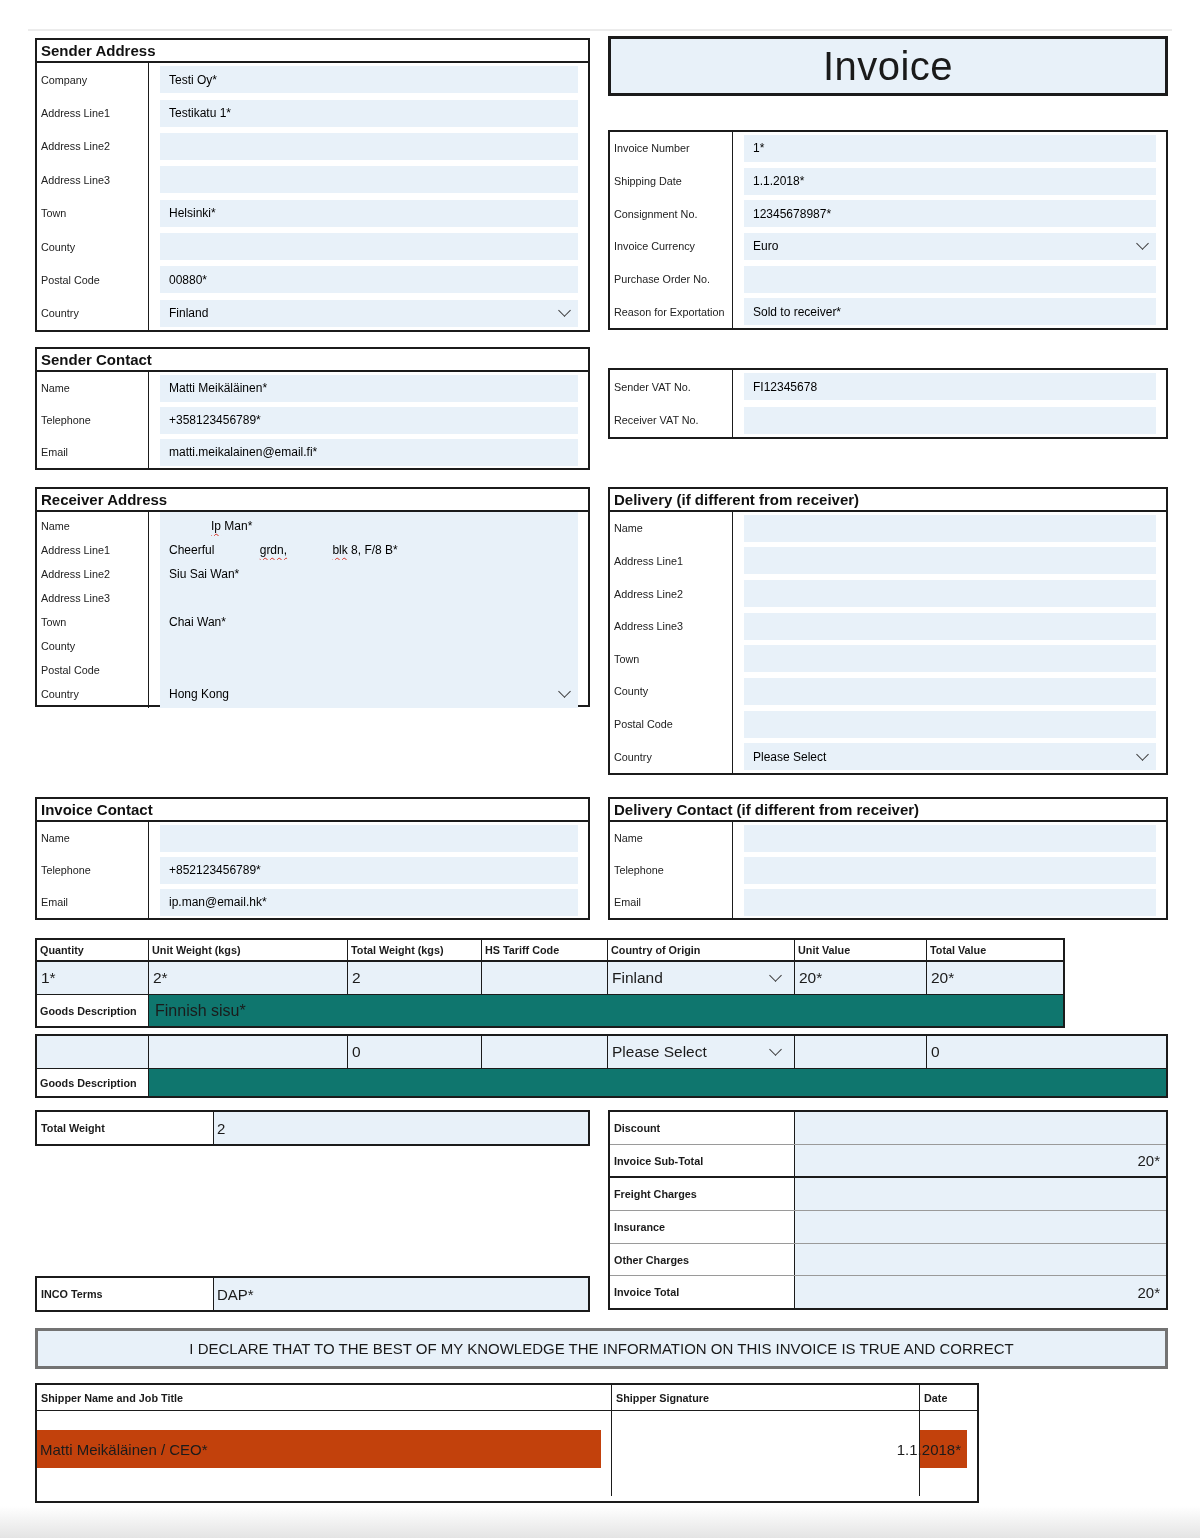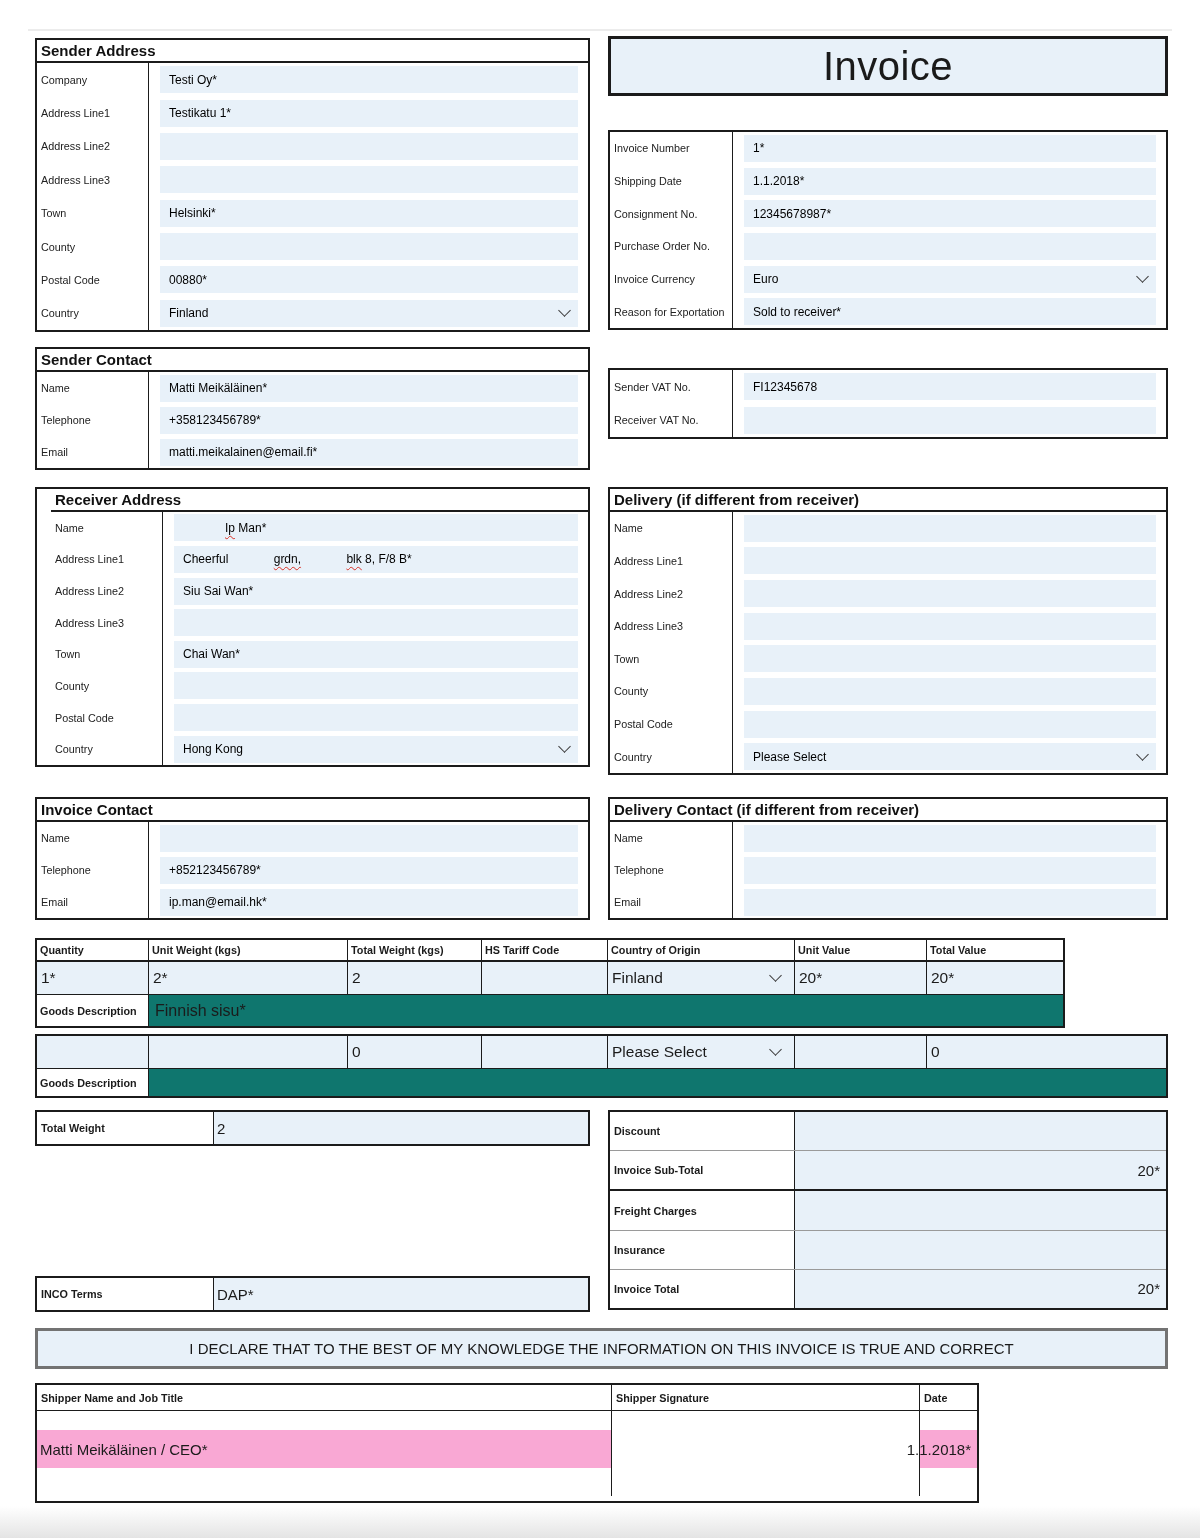--- a/index.html
+++ b/index.html
@@ -69,21 +69,21 @@
 
   
   .sig { position:absolute; border:2px solid #1b1b1b; background:#fff; }
   .sig-head { display:grid; grid-template-columns:575px 308px 1fr; height:26px; border-bottom:1.5px solid #1b1b1b; }
   .sig-head > div { border-right:1.5px solid #1b1b1b; display:flex; align-items:center;
                     padding:0 4px; font-size:10.8px; font-weight:bold; }
   .sig-head > div:last-child { border-right:none; }
   .sig-body { position:relative; height:calc(100% - 31.5px); display:grid; grid-template-columns:575px 308px 1fr; }
   .sig-body > div { border-right:1.5px solid #1b1b1b; position:relative; }
   .sig-body > div:last-child { border-right:none; }
-  .band { position:absolute; top:19px; height:38px; left:0; right:0; background:#f9a8d4;
+  .band { position:absolute; top:19px; height:38px; left:0; right:10px; background:#c2410c;
           display:flex; align-items:center; font-size:15px; }
   .band.right { justify-content:flex-end; padding-right:6px; }
   .band.left { padding-left:3px; }
 </style>
 </head>
 <body>
 
 <div class="hairline-top"></div>
 
 <div class="panel" style="left:35px; top:38px; width:555px; height:294px;">
@@ -159,35 +159,35 @@
           <div class="input">1.1.2018*</div>
         </div>
     </div>
     <div class="frow">
       <div class="flabel">Consignment No.</div>
       <div class="fval">
           <div class="input">12345678987*</div>
         </div>
     </div>
     <div class="frow">
-      <div class="flabel">Purchase Order No.</div>
-      <div class="fval">
-          <div class="input"></div>
-        </div>
-    </div>
-    <div class="frow">
       <div class="flabel">Invoice Currency</div>
       <div class="fval">
           <div class="input">
             <span>Euro</span>
             <span class="chev"></span>
           </div>
         </div>
     </div>
     <div class="frow">
+      <div class="flabel">Purchase Order No.</div>
+      <div class="fval">
+          <div class="input"></div>
+        </div>
+    </div>
+    <div class="frow">
       <div class="flabel">Reason for Exportation</div>
       <div class="fval">
           <div class="input">Sold to receiver*</div>
         </div>
     </div>
   </div>
 </div>
 
 <div class="panel" style="left:35px; top:347px; width:555px; height:123px;">
   <div class="phead">Sender Contact</div>
@@ -223,21 +223,21 @@
     </div>
     <div class="frow">
       <div class="flabel">Receiver VAT No.</div>
       <div class="fval">
           <div class="input"></div>
         </div>
     </div>
   </div>
 </div>
 
-<div class="panel" style="left:35px; top:487px; width:555px; height:280px;padding-left:14px;">
+<div class="panel" style="left:35px; top:487px; width:555px; height:220px;">
   <div class="phead">Receiver Address</div>
   <div class="fields">
     <div class="frow">
       <div class="flabel">Name</div>
       <div class="fval">
           <div class="input">
             <span class="sq">Ip</span>
             <span> Man*</span>
           </div>
         </div>
@@ -464,20 +464,24 @@
   </div>
   <div class="tot-row thick">
     <div class="tl">Freight Charges</div>
     <div class="tv"></div>
   </div>
   <div class="tot-row">
     <div class="tl">Insurance</div>
     <div class="tv"></div>
   </div>
   <div class="tot-row">
+    <div class="tl">Other Charges</div>
+    <div class="tv"></div>
+  </div>
+  <div class="tot-row">
     <div class="tl">Invoice Total</div>
     <div class="tv">20*</div>
   </div>
 </div>
 
 <div class="kv" style="left:35px; top:1276px; width:555px; height:36px;">
   <div class="tl">INCO Terms</div>
   <div class="tv">DAP*</div>
 </div>
 

